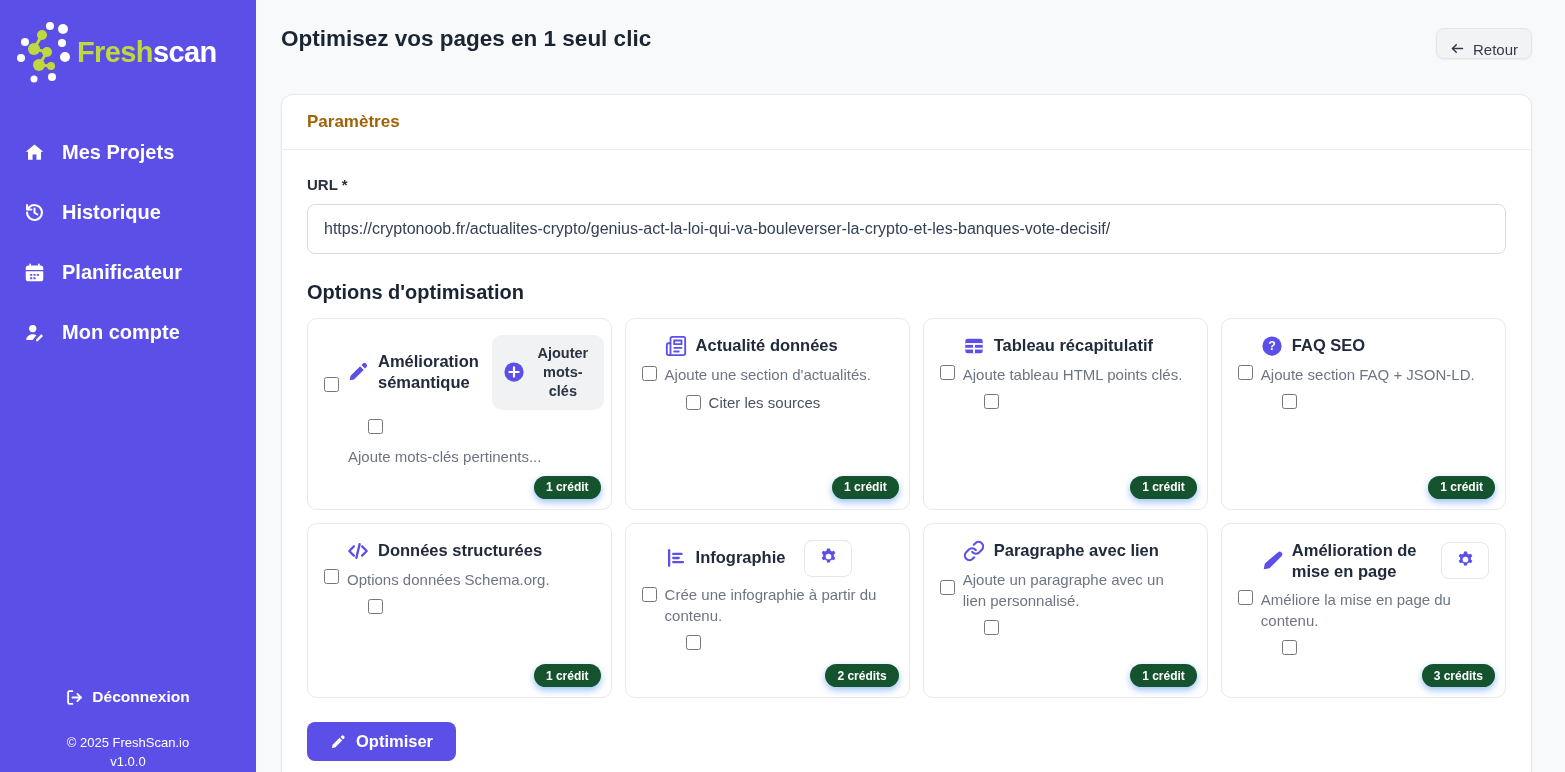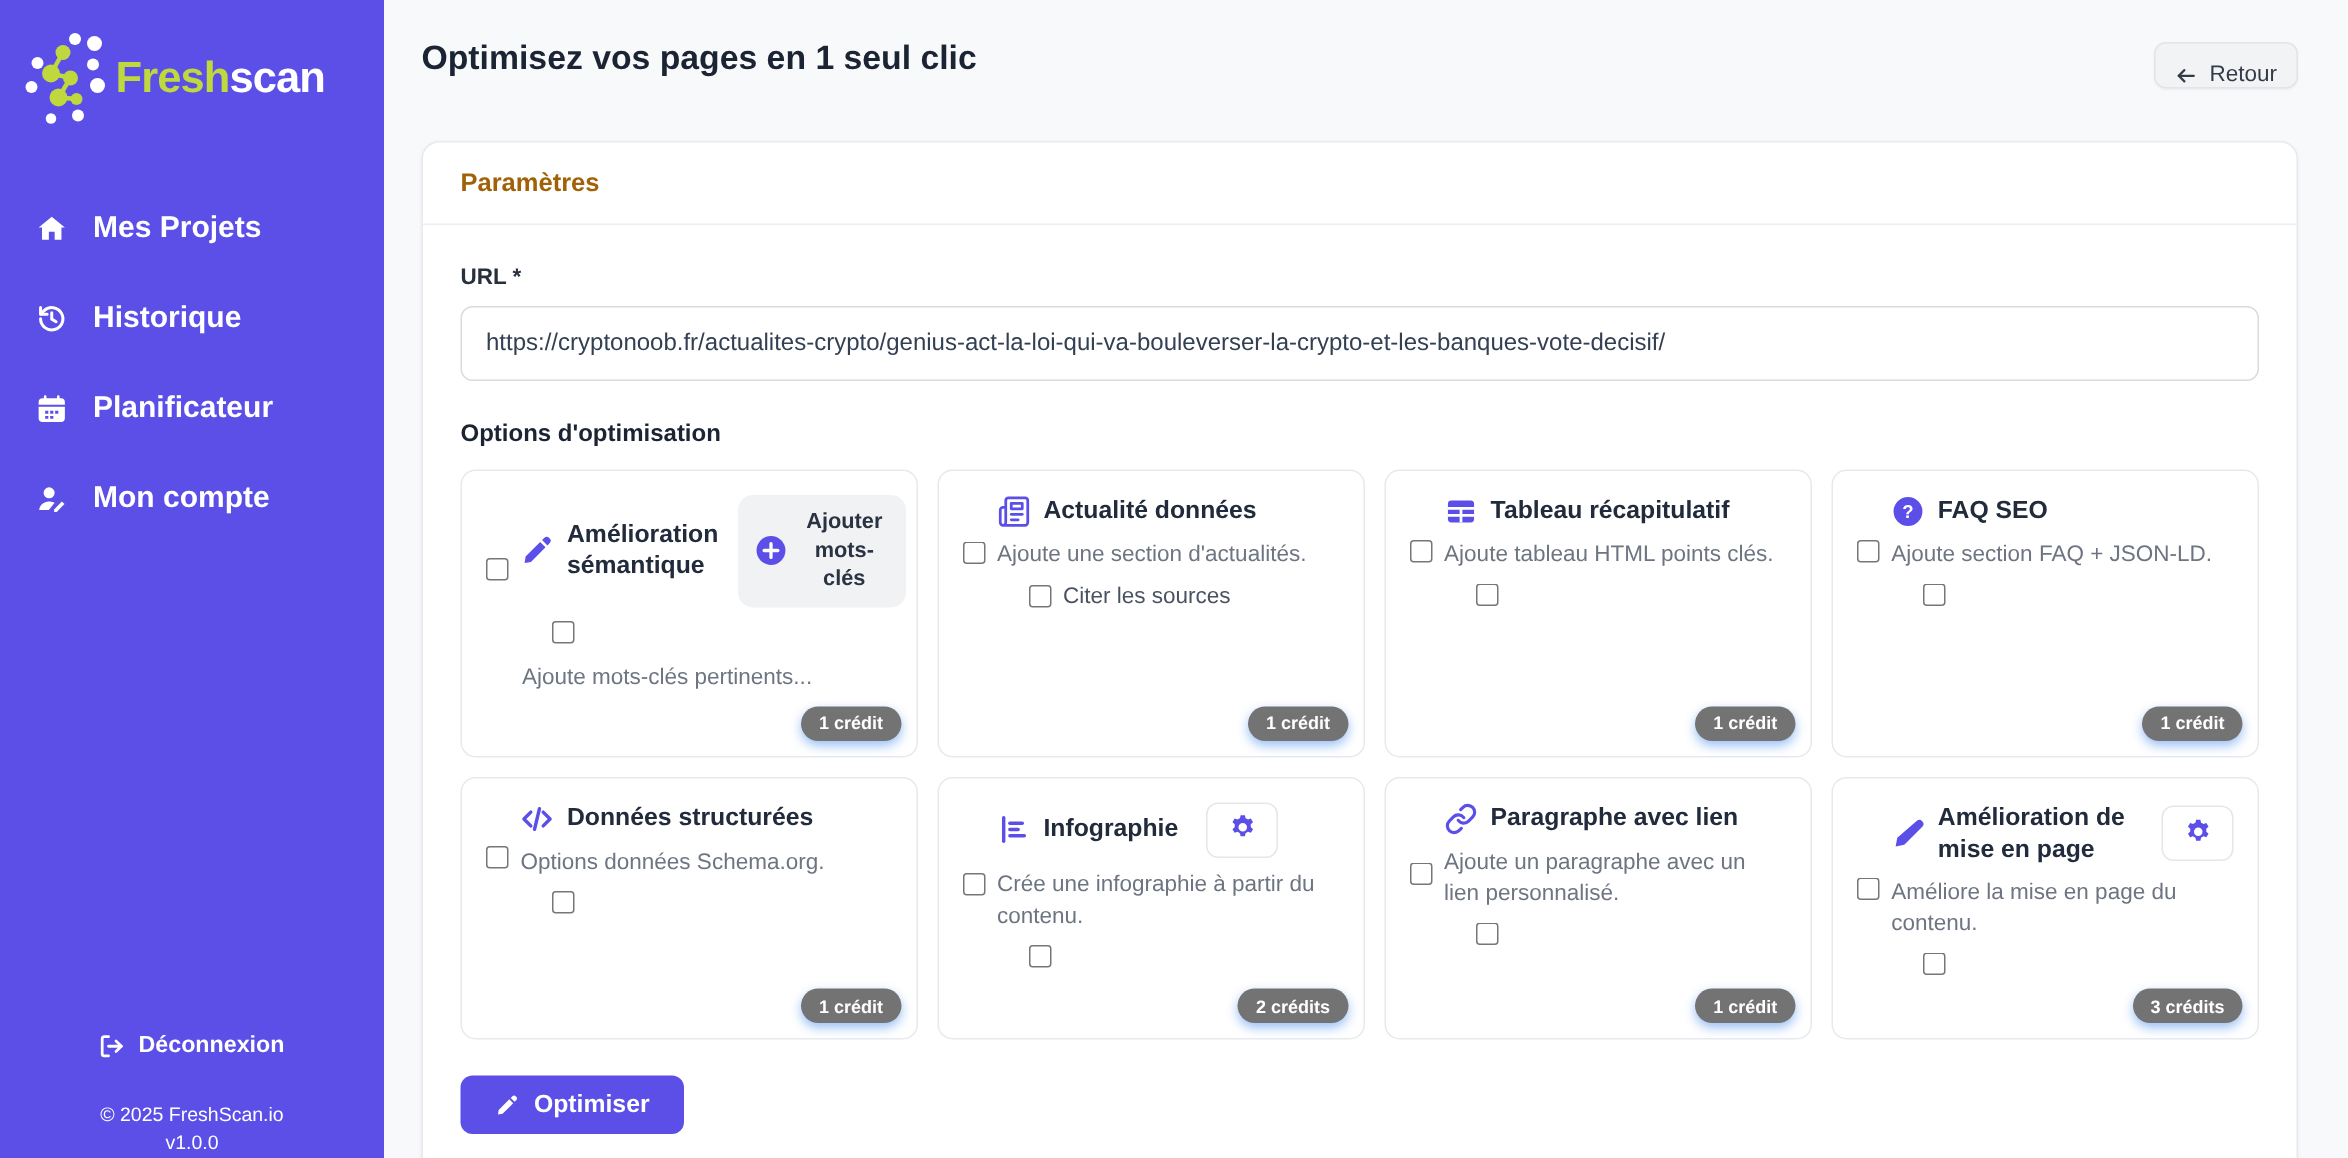--- a/index.html
+++ b/index.html
@@ -30,51 +30,51 @@
   .logout { display:flex; align-items:center; gap:9px; background:none; border:none; color:#fff;
     font-size:15.5px; font-weight:600; margin:0 auto 27px; cursor:pointer; font-family:inherit; }
   .logout .li-ic { width:17px; height:17px; display:inline-flex; }
   .logout .li-ic svg { width:100%; height:100%; }
   .sb-foot { text-align:center; font-size:13px; line-height:1.45; color:#fff; }
 
   
   main { flex:1; padding:0 33px 0 25px; min-width:0; }
   .topbar { display:flex; align-items:flex-start; justify-content:space-between; padding-top:26px; }
   h1 { margin:0; font-size:22.5px; font-weight:800; color:#1b2433; }
-  .back-btn { display:flex; align-items:flex-end; gap:8px; background:#f2f3f5; border:1px solid #e1e4e9;
-    border-radius:8px; height:31px; padding:0 13px; font-size:15px; color:#333b49;
+  .back-btn { display:flex; align-items:flex-start; gap:8px; background:#f2f3f5; border:1px solid #e1e4e9;
+    border-radius:8px; height:31px; padding:12px 13px; font-size:15px; color:#333b49;
     font-family:inherit; cursor:pointer; box-shadow:0 1px 2px rgba(0,0,0,.05); margin-top:2px; }
   .back-btn .ar { width:15px; height:15px; display:inline-flex; }
   .back-btn svg { width:100%; height:100%; }
 
   .panel { background:#fff; border:1px solid #e7e9ee; border-radius:12px; margin-top:35px;
     box-shadow:0 1px 3px rgba(16,24,40,.05); }
   .panel-head { padding:17px 25px; border-bottom:1px solid #eceef2; }
   .panel-head h2 { margin:0; font-size:17px; font-weight:700; color:#a16207; }
   .panel-body { padding:26px 25px 42px; }
   .url-label { display:block; font-size:15px; font-weight:600; color:#28303e; margin-bottom:11px; }
   .url-input { width:100%; height:50px; border:1px solid #d8dce2; border-radius:8px; padding:0 16px;
     font-size:16px; color:#333f52; font-family:inherit; background:#fff; }
-  .opts-title { margin:27px 0 14px; font-size:16px; font-weight:700; color:#1b2433; }
+  .opts-title { margin:27px 0 14px; font-size:20px; font-weight:700; color:#1b2433; }
 
   .opts-grid { display:grid; grid-template-columns:repeat(4,1fr); gap:13px; }
   .opt-card { position:relative; border:1px solid #e7e9ee; border-radius:10px; background:#fff;
     padding:16px 16px 42px; min-height:159px; }
   .opt-row { display:flex; align-items:center; gap:8px; cursor:pointer; }
   .cbx { width:15px; height:15px; margin:0; flex-shrink:0; accent-color:#5b4fe8; cursor:pointer; }
   .opt-col { flex:1; min-width:0; }
   .t-row { display:flex; align-items:center; gap:9px; }
   .opt-icon { width:22px; height:22px; color:#5b4fe8; flex-shrink:0; display:inline-flex; }
   .opt-icon svg { width:100%; height:100%; }
   .opt-title { font-size:16.5px; font-weight:700; color:#212b3b; line-height:1.3; }
   .opt-desc { font-size:15px; color:#6e7582; margin-top:7px; line-height:1.4; }
   .desc-full { margin:12px 0 0 24px; }
   .sub-row { display:flex; align-items:center; gap:8px; margin:9px 0 0 21px; font-size:15px;
     color:#4a5262; cursor:pointer; }
-  .badge { position:absolute; right:10px; bottom:10px; background:#737373; color:#fff; font-size:12px;
+  .badge { position:absolute; right:10px; bottom:10px; background:#14532d; color:#fff; font-size:12px;
     font-weight:700; padding:4.5px 12px; border-radius:999px;
     box-shadow:0 3px 7px rgba(27,114,232,.45); }
   .action-btn { display:flex; align-items:center; gap:8px; background:#f1f2f4; border:none;
     border-radius:10px; padding:9px 11px; margin-left:4px; font-family:inherit; font-size:14.5px;
     font-weight:700; color:#2a3342; cursor:pointer; line-height:1.3; max-width:112px;
     text-align:center; flex-shrink:0; }
   .plus-ic { width:22px; height:22px; flex-shrink:0; color:#5b4fe8; display:inline-flex; }
   .plus-ic svg { width:100%; height:100%; }
   .gear-btn { width:48px; height:37px; background:#fff; border:1px solid #e3e6eb; border-radius:8px;
     display:flex; align-items:center; justify-content:center; color:#5b4fe8; cursor:pointer;

